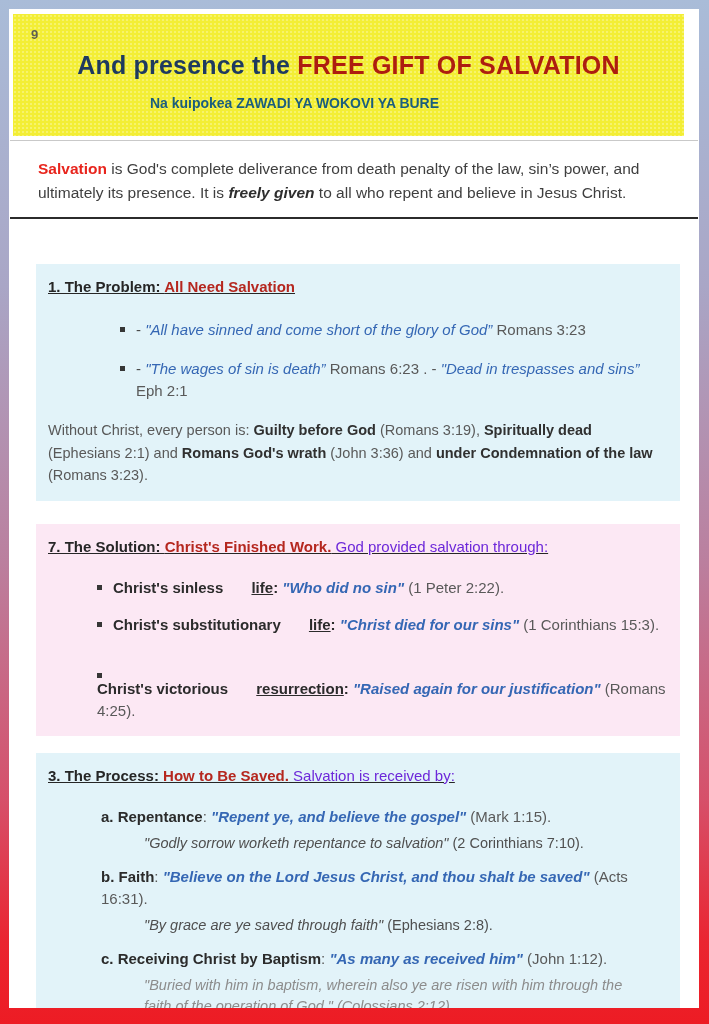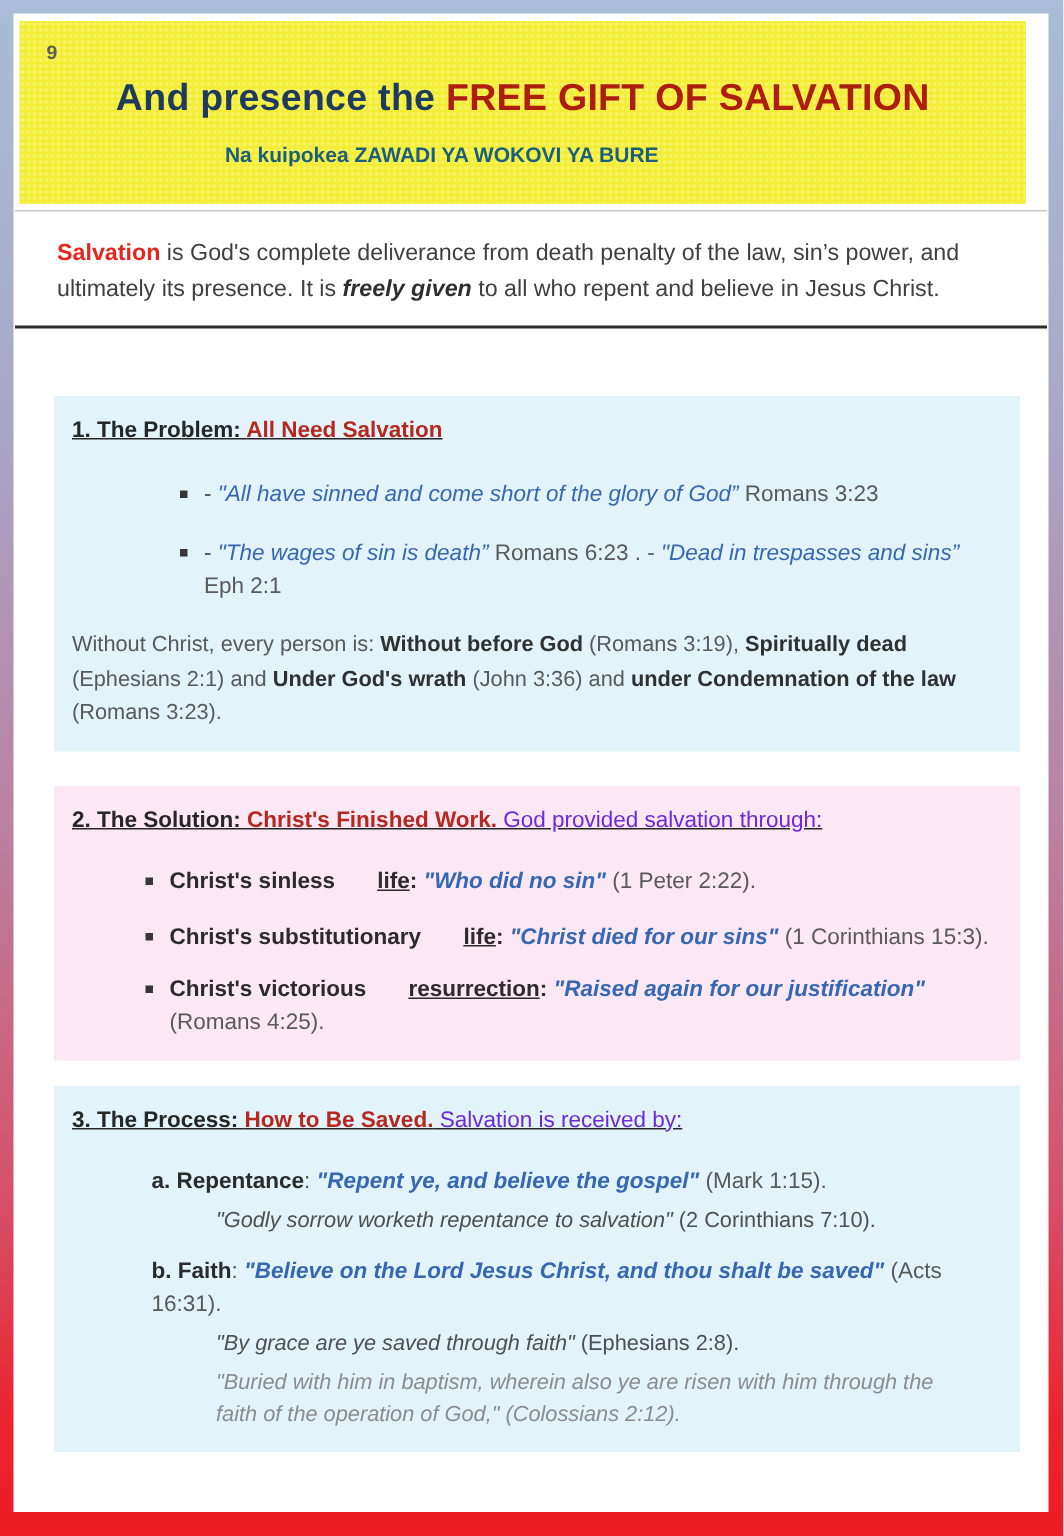--- a/index.html
+++ b/index.html
@@ -59,21 +59,21 @@
   #box-problem .bullet { margin-left:72px; }
   #box-problem .bullet.first  { margin-top:21px; }
   #box-problem .bullet.second { margin-top:17px; }
   .summary { margin-top:17px; line-height:22.5px; font-size:14.5px; color:#595959; }
   .summary .blb { color:#303030; }
 
   
   #box-solution .bullet, #box-proof .bullet { margin-left:49px; }
   #box-solution .bullet.b1 { margin-top:19px; }
   #box-solution .bullet.b2 { margin-top:15px; }
-  #box-solution .bullet.b3 { margin-top:13px; }
+  #box-solution .bullet.b3 { margin-top:29px;flex-direction:column; }
 
   
   .pitem { margin-left:53px; line-height:22px; }
   .pitem.a { margin-top:19px; }
   .pitem.b, .pitem.c { margin-top:12px; }
   .psub { margin-left:96px; margin-top:5px; line-height:21px; font-size:14.5px; }
   .psub .sq-quote { color:#4f4f4f; font-style:italic; }
   .psub .ref { color:#4f4f4f;text-align:center; }
   .psub.light .sq-quote, .psub.light .ref { color:#8c8c8c; }
   .psub.light { margin-right:30px; }
@@ -99,25 +99,25 @@
     <section class="box blue" id="box-problem">
       <div class="heading"><span>1. The Problem: </span><span class="red">All Need Salvation</span></div>
       <div class="bullet first">
           <span class="sq"></span>
           <span><span class="dash">- </span><span class="quote light">"All have sinned and come short of the glory of God”</span><span class="ref"> Romans 3:23</span></span>
         </div>
       <div class="bullet second">
           <span class="sq"></span>
           <span><span class="dash">- </span><span class="quote light">"The wages of sin is death”</span><span class="ref"> Romans 6:23 . - </span><span class="quote light">"Dead in trespasses and sins”</span><span class="ref"> Eph 2:1</span></span>
         </div>
-      <p class="summary"><span>Without Christ, every person is: </span><span class="blb">Without before God</span><span> (Romans 3:19), </span><span class="blb">Spiritually dead</span><span> (Ephesians 2:1) and </span><span class="blb">Under God's wrath</span><span> (John 3:36) and </span><span class="blb">under Condemnation of the law</span><span> (Romans 3:23).</span></p>
+      <p class="summary"><span>Without Christ, every person is: </span><span class="blb">Guilty before God</span><span> (Romans 3:19), </span><span class="blb">Spiritually dead</span><span> (Ephesians 2:1) and </span><span class="blb">Romans God's wrath</span><span> (John 3:36) and </span><span class="blb">under Condemnation of the law</span><span> (Romans 3:23).</span></p>
     </section>
 
     <section class="box pink" id="box-solution">
-      <div class="heading"><span>2. The Solution: </span><span class="red">Christ's Finished Work.</span><span class="rest"> God provided salvation through:</span></div>
+      <div class="heading"><span>7. The Solution: </span><span class="red">Christ's Finished Work.</span><span class="rest"> God provided salvation through:</span></div>
       <div class="bullet b1">
           <span class="sq"></span>
           <span><span class="blb">Christ's sinless </span><span class="blb u">life</span><span class="blb">: </span><span class="quote">"Who did no sin"</span><span class="ref"> (1 Peter 2:22).</span></span>
         </div>
       <div class="bullet b2">
           <span class="sq"></span>
           <span><span class="blb">Christ's substitutionary </span><span class="blb u">life</span><span class="blb">: </span><span class="quote">"Christ died for our sins"</span><span class="ref"> (1 Corinthians 15:3).</span></span>
         </div>
       <div class="bullet b3">
           <span class="sq"></span>
@@ -127,17 +127,18 @@
 
     <section class="box blue" id="box-process">
       <div class="heading"><span>3. The Process: </span><span class="red">How to Be Saved.</span><span class="rest"> Salvation is received by:</span></div>
 
       <div class="pitem a"><span class="blb">a. Repentance</span><span class="ref">: </span><span class="quote">"Repent ye, and believe the gospel"</span><span class="ref"> (Mark 1:15).</span></div>
       <div class="psub"><span class="sq-quote">"Godly sorrow worketh repentance to salvation"</span><span class="ref"> (2 Corinthians 7:10).</span></div>
 
       <div class="pitem b"><span class="blb">b. Faith</span><span class="ref">: </span><span class="quote">"Believe on the Lord Jesus Christ, and thou shalt be saved"</span><span class="ref"> (Acts 16:31).</span></div>
       <div class="psub"><span class="sq-quote">"By grace are ye saved through faith"</span><span class="ref"> (Ephesians 2:8).</span></div>
 
+      <div class="pitem c"><span class="blb">c. Receiving Christ by Baptism</span><span class="ref">: </span><span class="quote">"As many as received him"</span><span class="ref"> (John 1:12).</span></div>
       <div class="psub light"><span class="sq-quote">"Buried with him in baptism, wherein also ye are risen with him through the faith of the operation of God," (Colossians 2:12).</span><span class="ref"></span></div>
     </section>
 
   </div>
 </div>
 
 </body></html>

